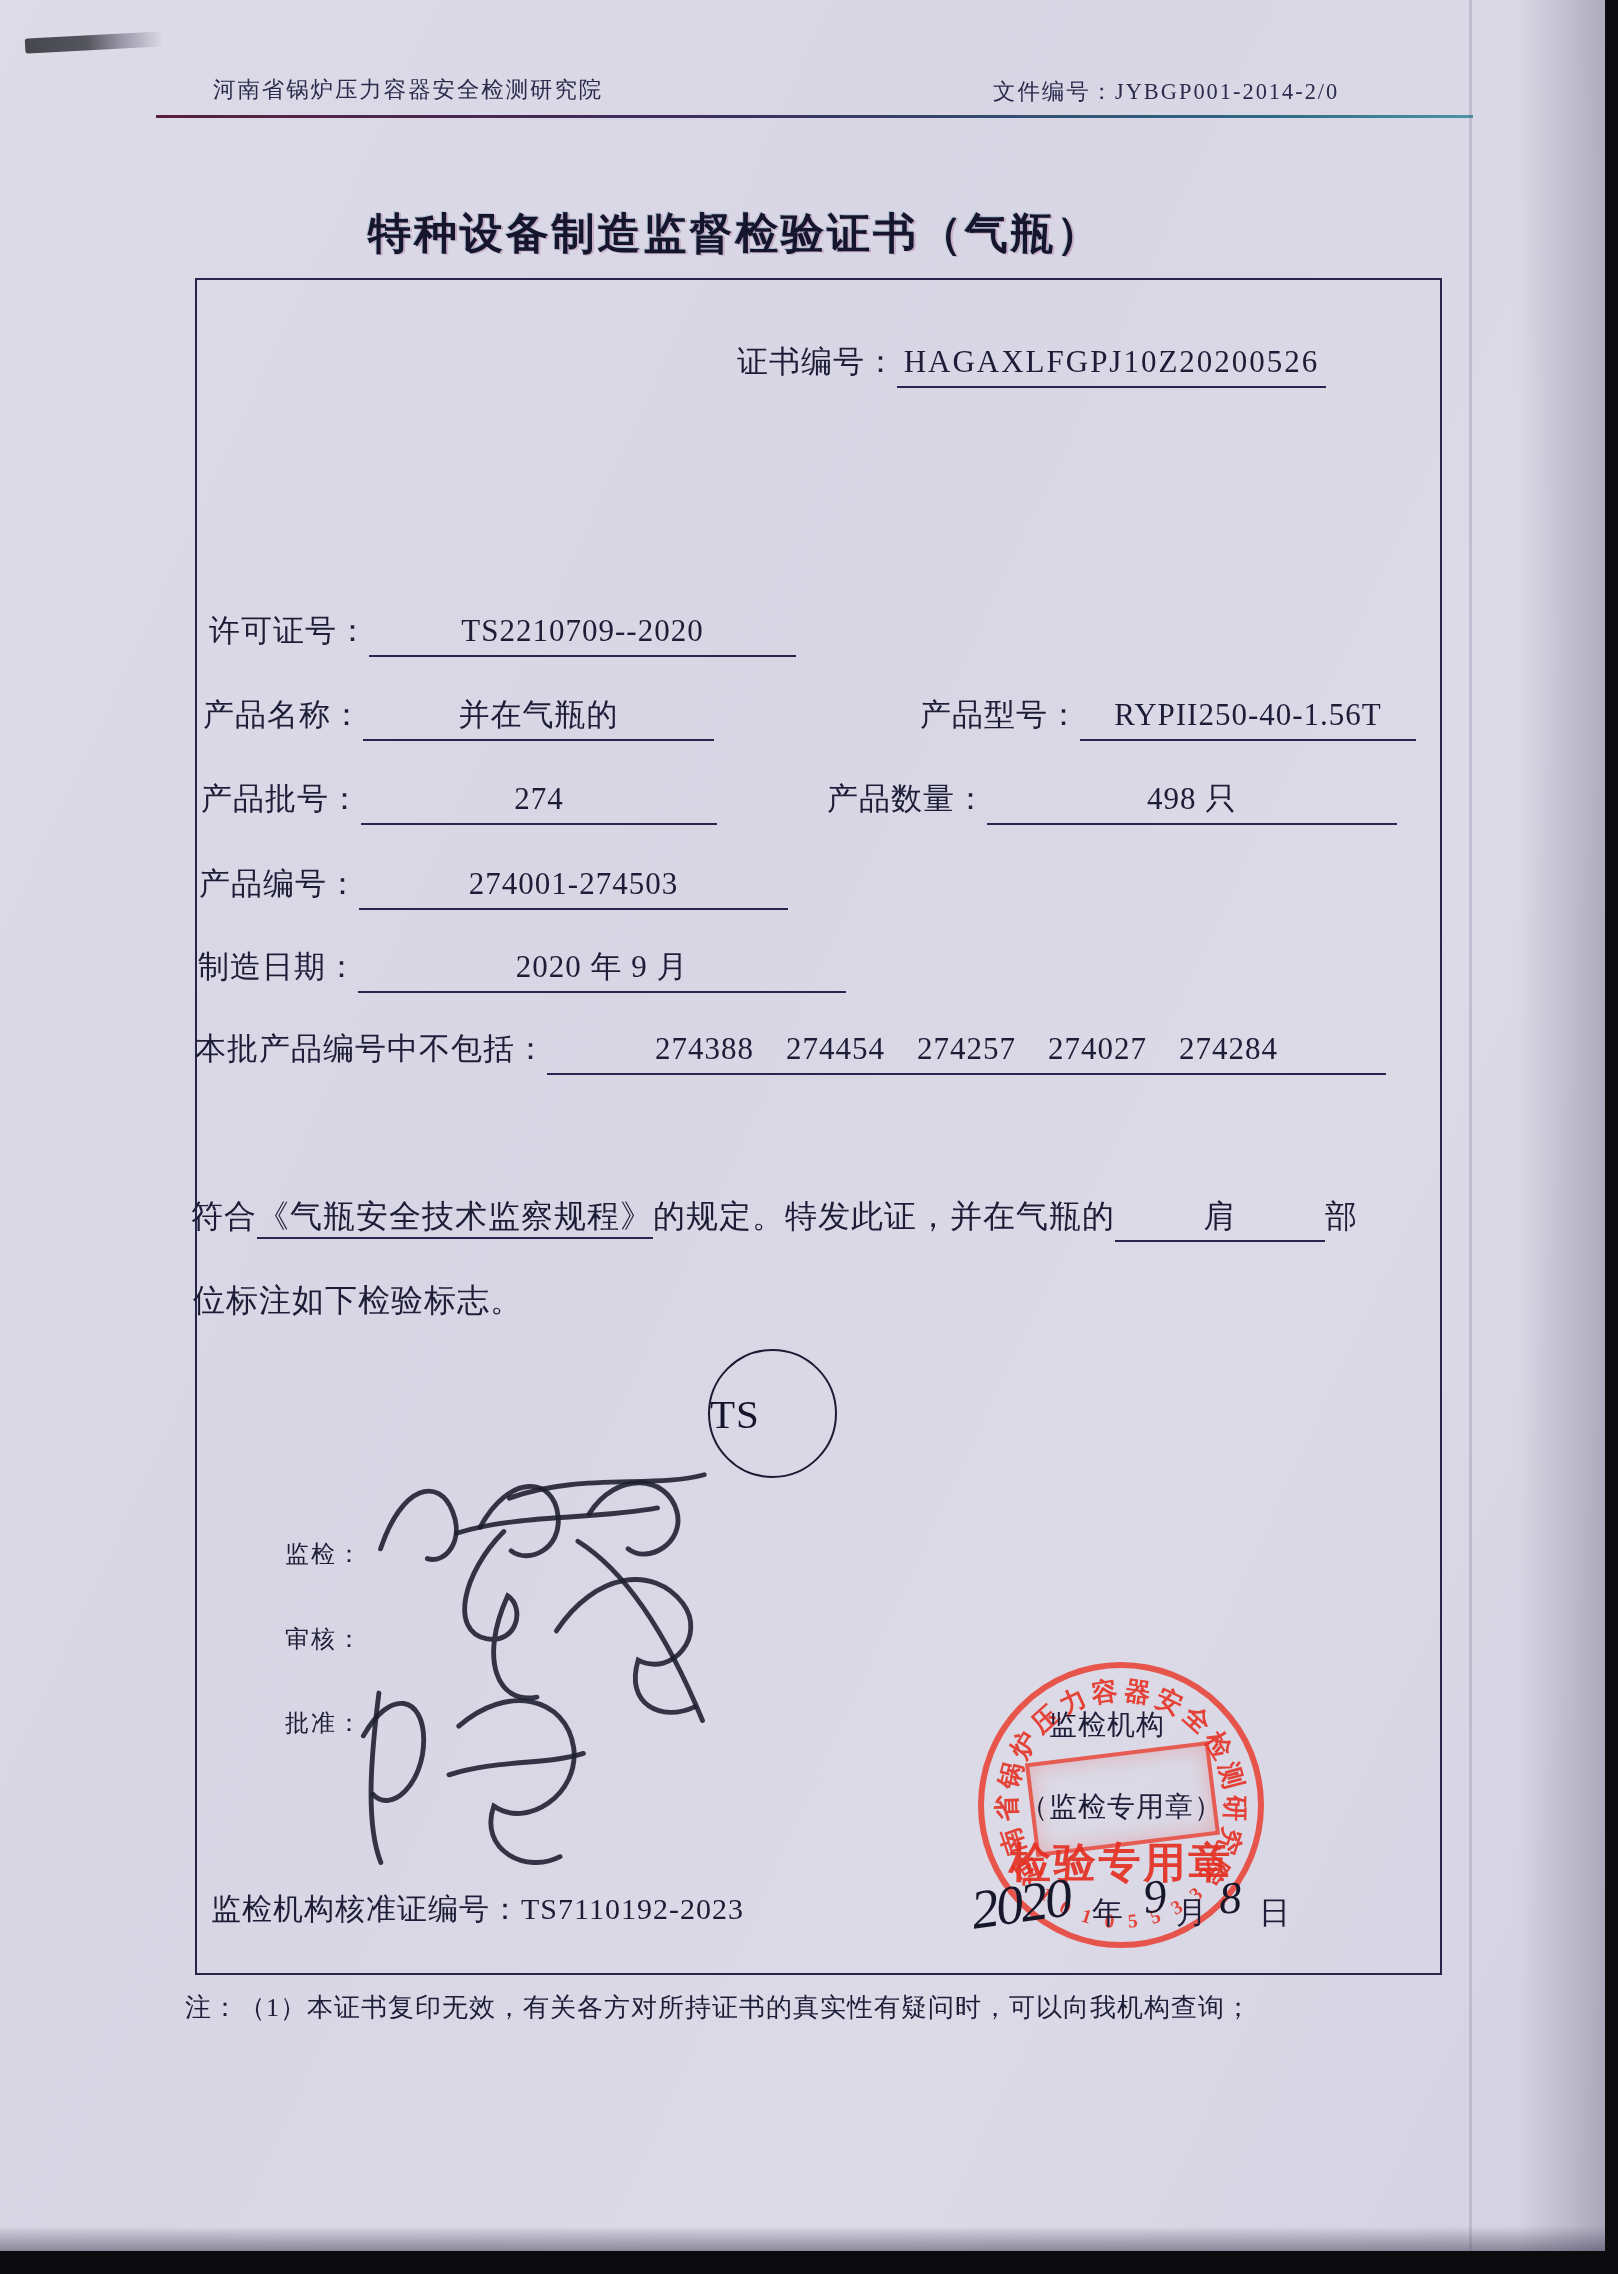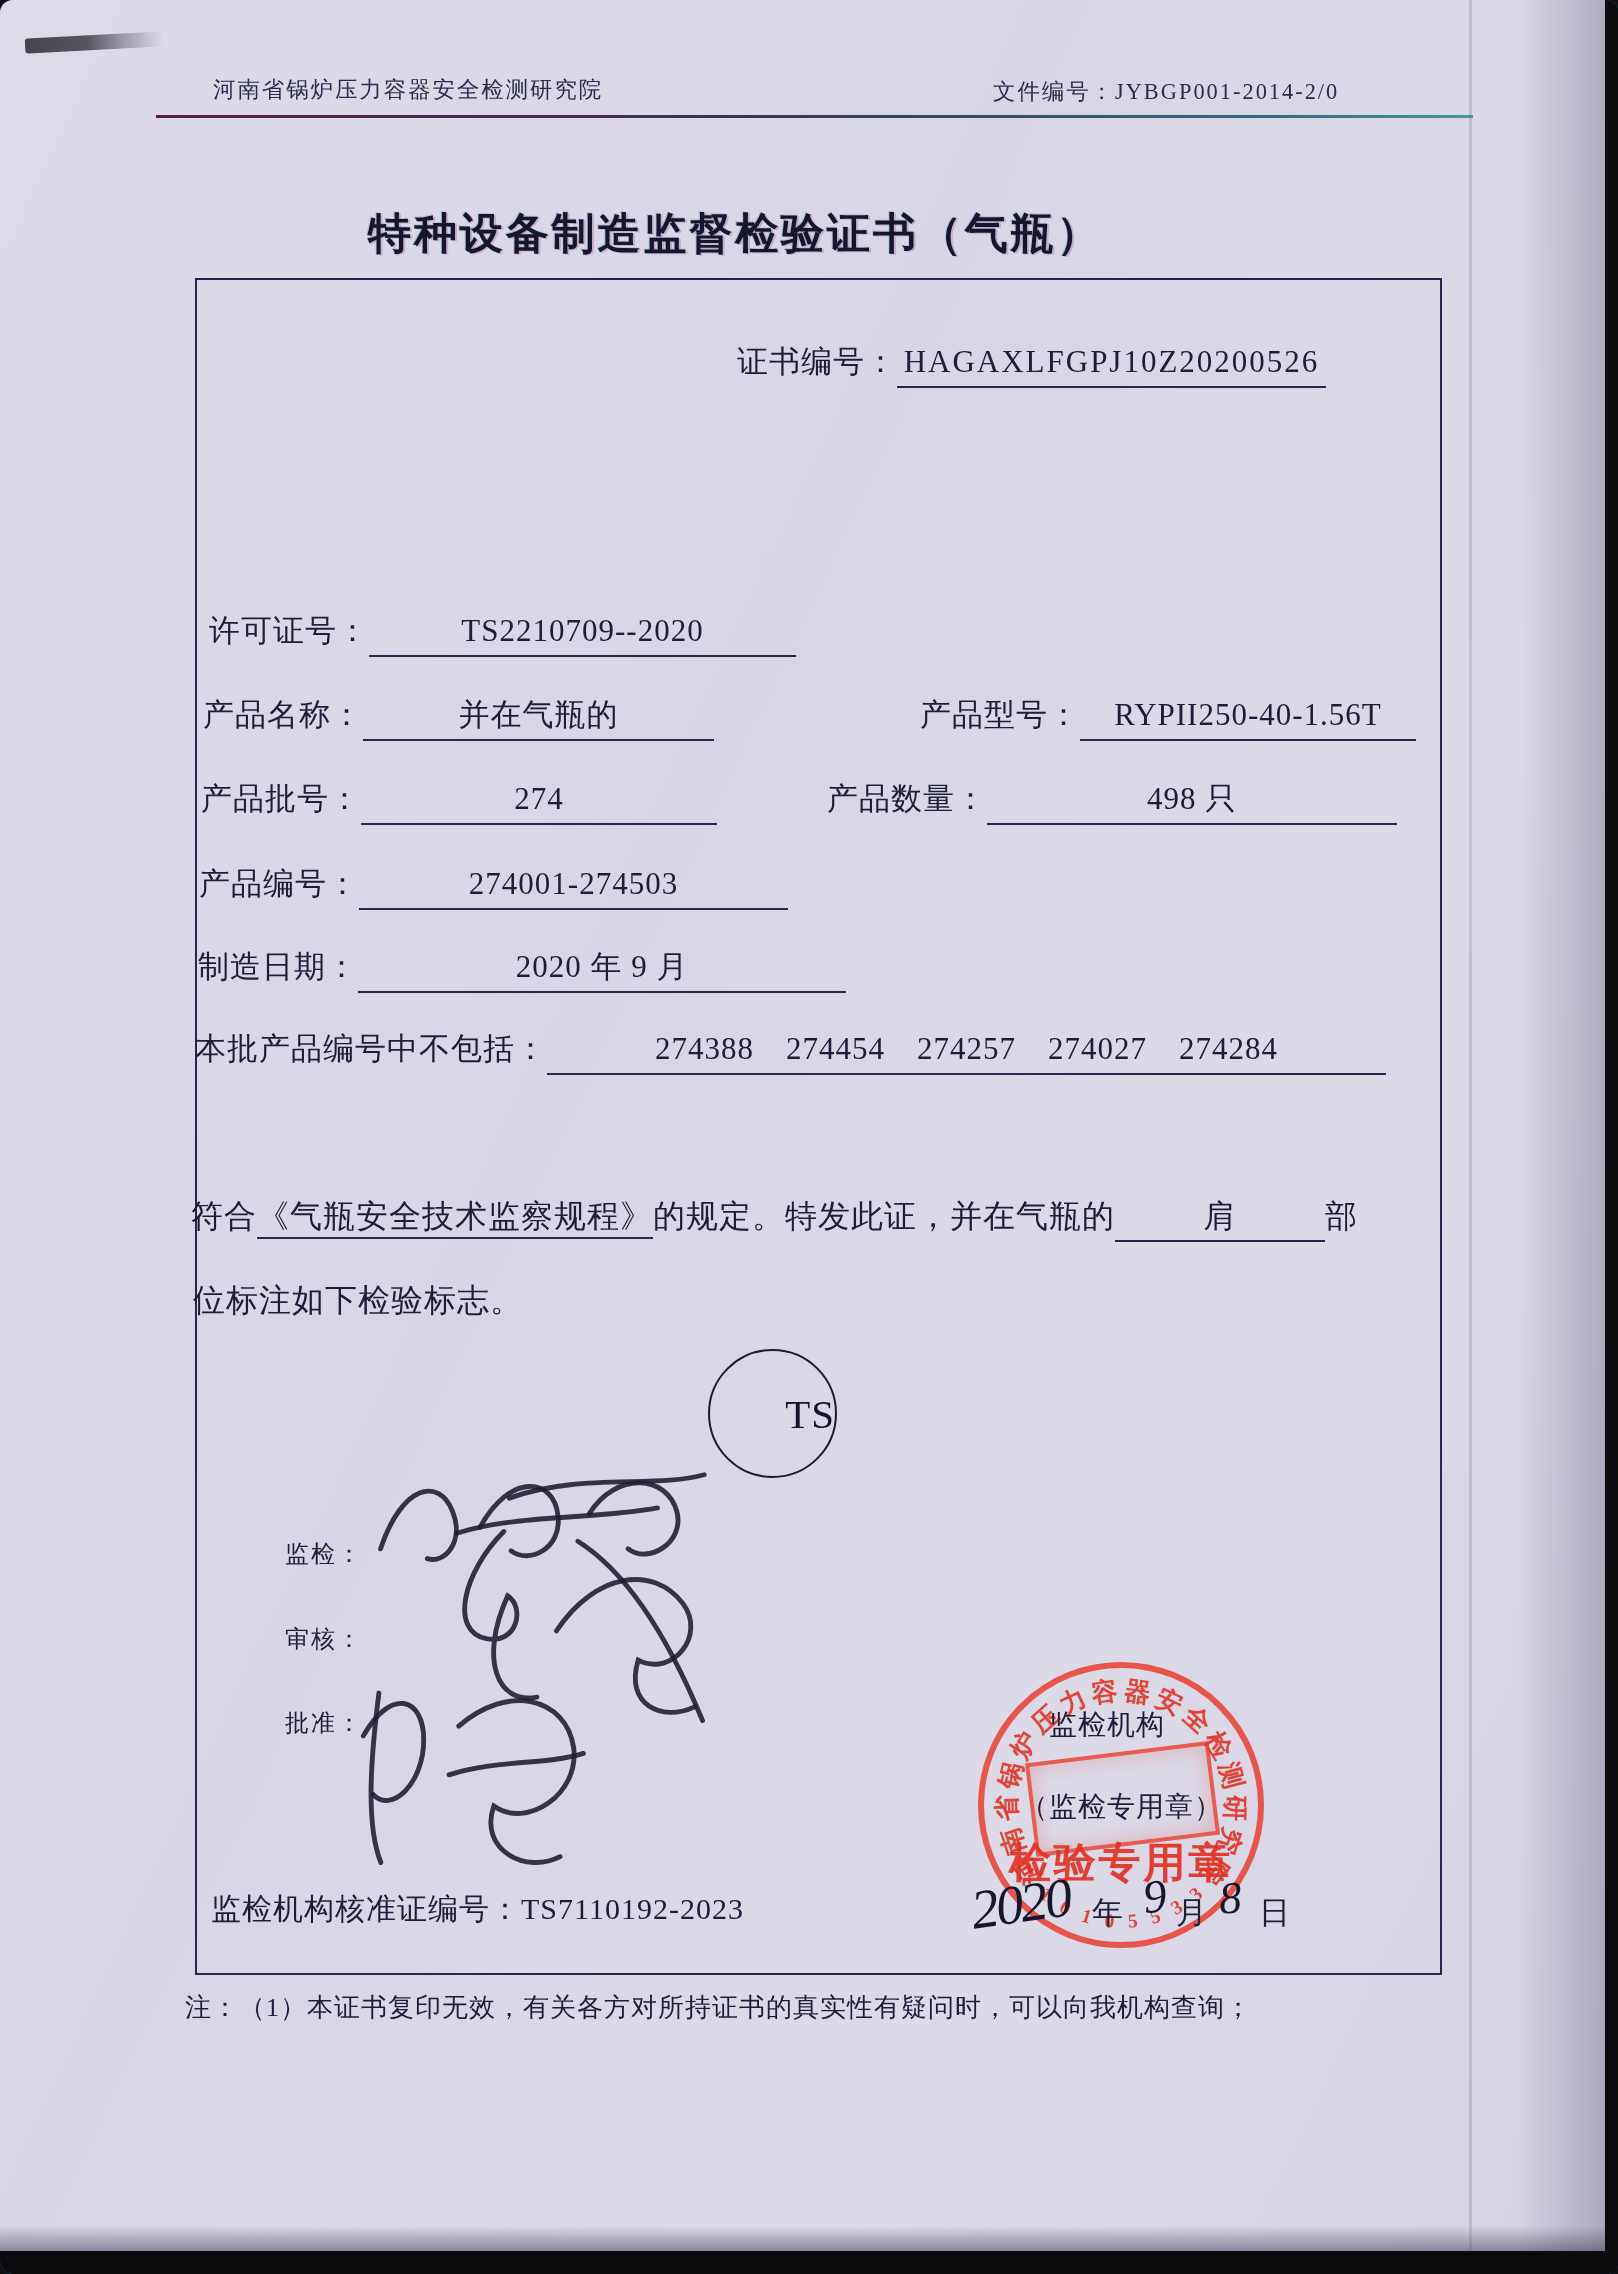--- a/index.html
+++ b/index.html
@@ -1,35 +1,35 @@
 <!DOCTYPE html>
 <html><head>
 <meta charset="utf-8">
 <style>
   html,body{margin:0;padding:0;background:#101012;}
   .page{position:relative;width:1619px;height:2274px;background:#0ea5e9;overflow:hidden;
-        font-family:"Liberation Serif","DejaVu Serif",serif;border-radius:13px;}
+        font-family:"Liberation Serif","DejaVu Serif",serif;}
   .paper{position:absolute;left:0;top:0;width:1605px;height:2251px;
          background:linear-gradient(115deg,#dddbe8 0%,#d8d6e4 40%,#dcdae7 70%,#d5d3e2 100%);}
   .paper::after{content:"";position:absolute;right:0;top:0;bottom:0;width:88px;
          background:linear-gradient(90deg,rgba(60,55,85,0) 0%,rgba(60,55,85,.28) 100%);}
   .paper::before{content:"";position:absolute;left:0;right:0;bottom:0;height:25px;
          background:linear-gradient(180deg,rgba(60,55,85,0) 0%,rgba(40,38,60,.45) 100%);}
   .abs{position:absolute;}
   .t{font-size:31px;color:#1d1d38;letter-spacing:1px;white-space:nowrap;line-height:1.25;}
   .u{display:inline-block;text-align:center;border-bottom:2px solid #26264e;padding-bottom:3.9px;}
   .title{font-size:43px;font-weight:bold;letter-spacing:2.9px;color:#15152e;
          text-shadow:2px 1px 0 rgba(130,30,90,.22),-1px -1px 0 rgba(30,120,140,.22);}
   .hdr{font-size:22.4px;color:#2a2a4c;letter-spacing:2px;}
   .rule{height:2.9px;background:linear-gradient(90deg,#58203e 0%,#3a3060 45%,#2d6a85 85%,#4d94a4 100%);}
   .bbox{border:2px solid #26264a;}
   .stmt{font-size:32px;}
   .book{border-bottom:2px solid #26264e;padding-bottom:2.9px;}
   .circle-ts{width:125px;height:125px;border:2.9px solid #1b1b33;border-radius:50%;
-         display:flex;align-items:center;justify-content:flex-end;font-size:41px;color:#14142c;letter-spacing:1px;}
+         display:flex;align-items:center;justify-content:flex-start;font-size:41px;color:#14142c;letter-spacing:1px;}
   .siglabel{font-size:24px;color:#1d1d38;letter-spacing:2px;}
   .sig path{stroke:#1c1c30;stroke-width:5;fill:none;stroke-linecap:round;opacity:.88;}
   .stamp-circle{position:absolute;left:7.8px;top:7.8px;right:7.8px;bottom:7.8px;border:6.8px solid rgba(233,55,40,.82);border-radius:50%;}
   .stamp-ring span{color:rgba(228,48,35,.9);}
   .stamp-rect{position:absolute;left:60px;top:98px;width:177px;height:86px;border:4.9px solid rgba(233,55,40,.78);
          transform:rotate(-7deg);box-shadow:inset 0 0 21.5px rgba(233,55,40,.25);}
   .stamp-banner{position:absolute;left:0;right:0;top:181px;text-align:center;font-size:42px;font-weight:bold;
          color:rgba(228,48,35,.92);letter-spacing:2.9px;}
   .hand{font-style:italic;color:#17172c;white-space:nowrap;}
   .note{font-size:26px;color:#1d1d38;letter-spacing:1px;white-space:nowrap;}

